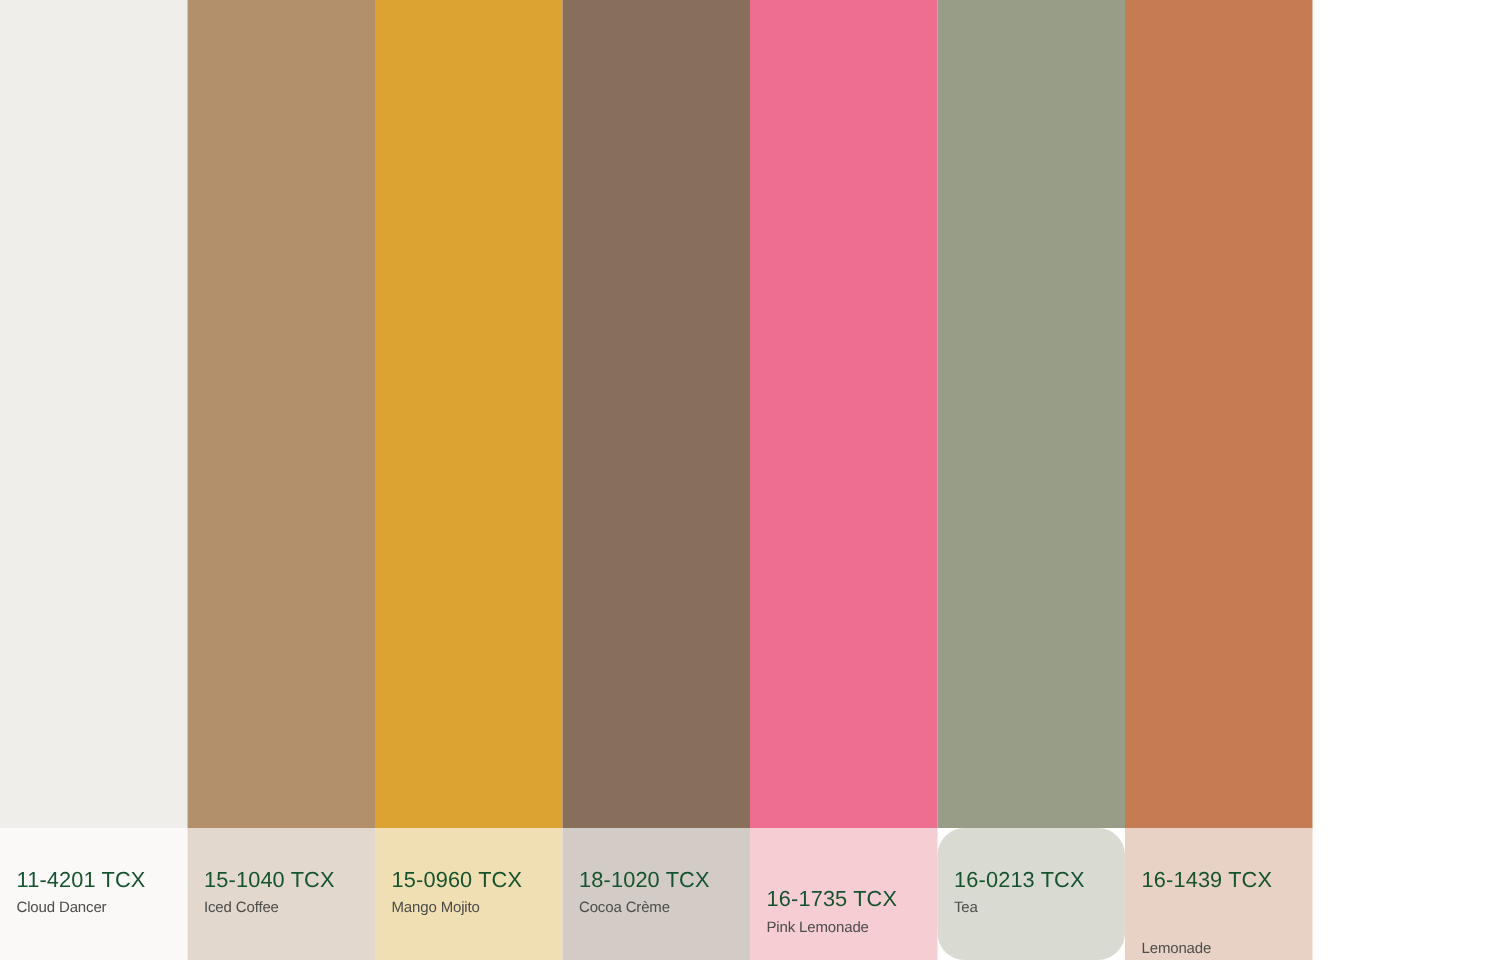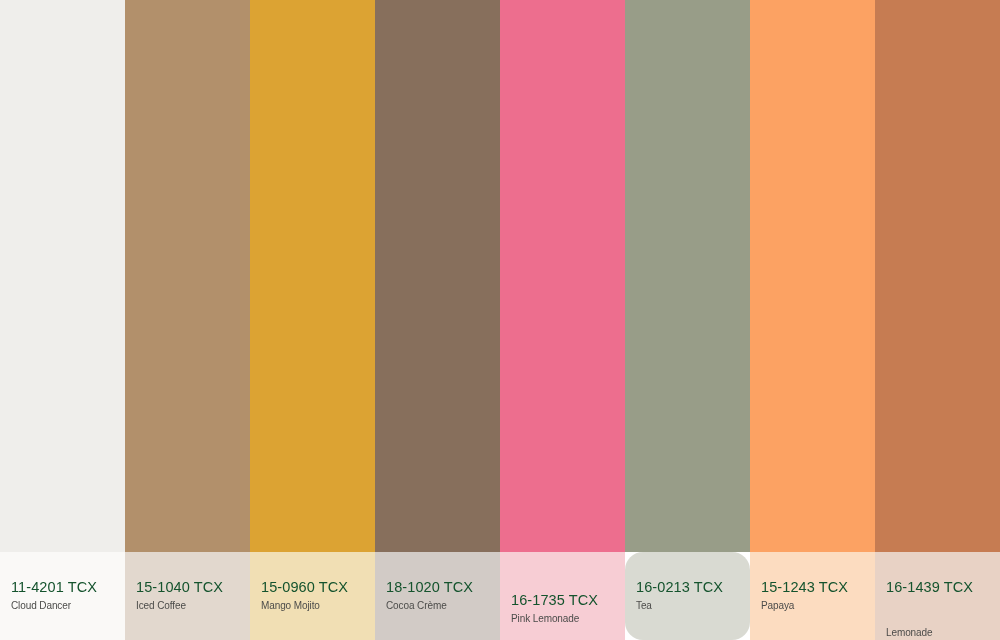--- a/index.html
+++ b/index.html
@@ -108,26 +108,19 @@
       </div>
     </div>
     <div class="swatch-column">
       <div class="swatch-color" style="background-color: rgb(152, 157, 136);"></div>
       <div class="swatch-label" style="background-color: rgb(217, 218, 210); border-radius: 18px;">
         <div class="swatch-code">16-0213 TCX</div>
         <div class="swatch-name">Tea</div>
       </div>
     </div>
     <div class="swatch-column">
-      <div class="swatch-color" style="background-color: rgb(252, 162, 99);"></div>
-      <div class="swatch-label" style="background-color: rgb(252, 220, 192);">
-        <div class="swatch-code">15-1243 TCX</div>
-        <div class="swatch-name">Papaya</div>
-      </div>
-    </div>
-    <div class="swatch-column">
       <div class="swatch-color" style="background-color: rgb(198, 124, 82);"></div>
       <div class="swatch-label" style="background-color: rgb(232, 210, 197); gap: 27px;">
         <div class="swatch-code">16-1439 TCX</div>
         <div class="swatch-name">Lemonade</div>
       </div>
     </div>
   </div>
 
 </body></html>

